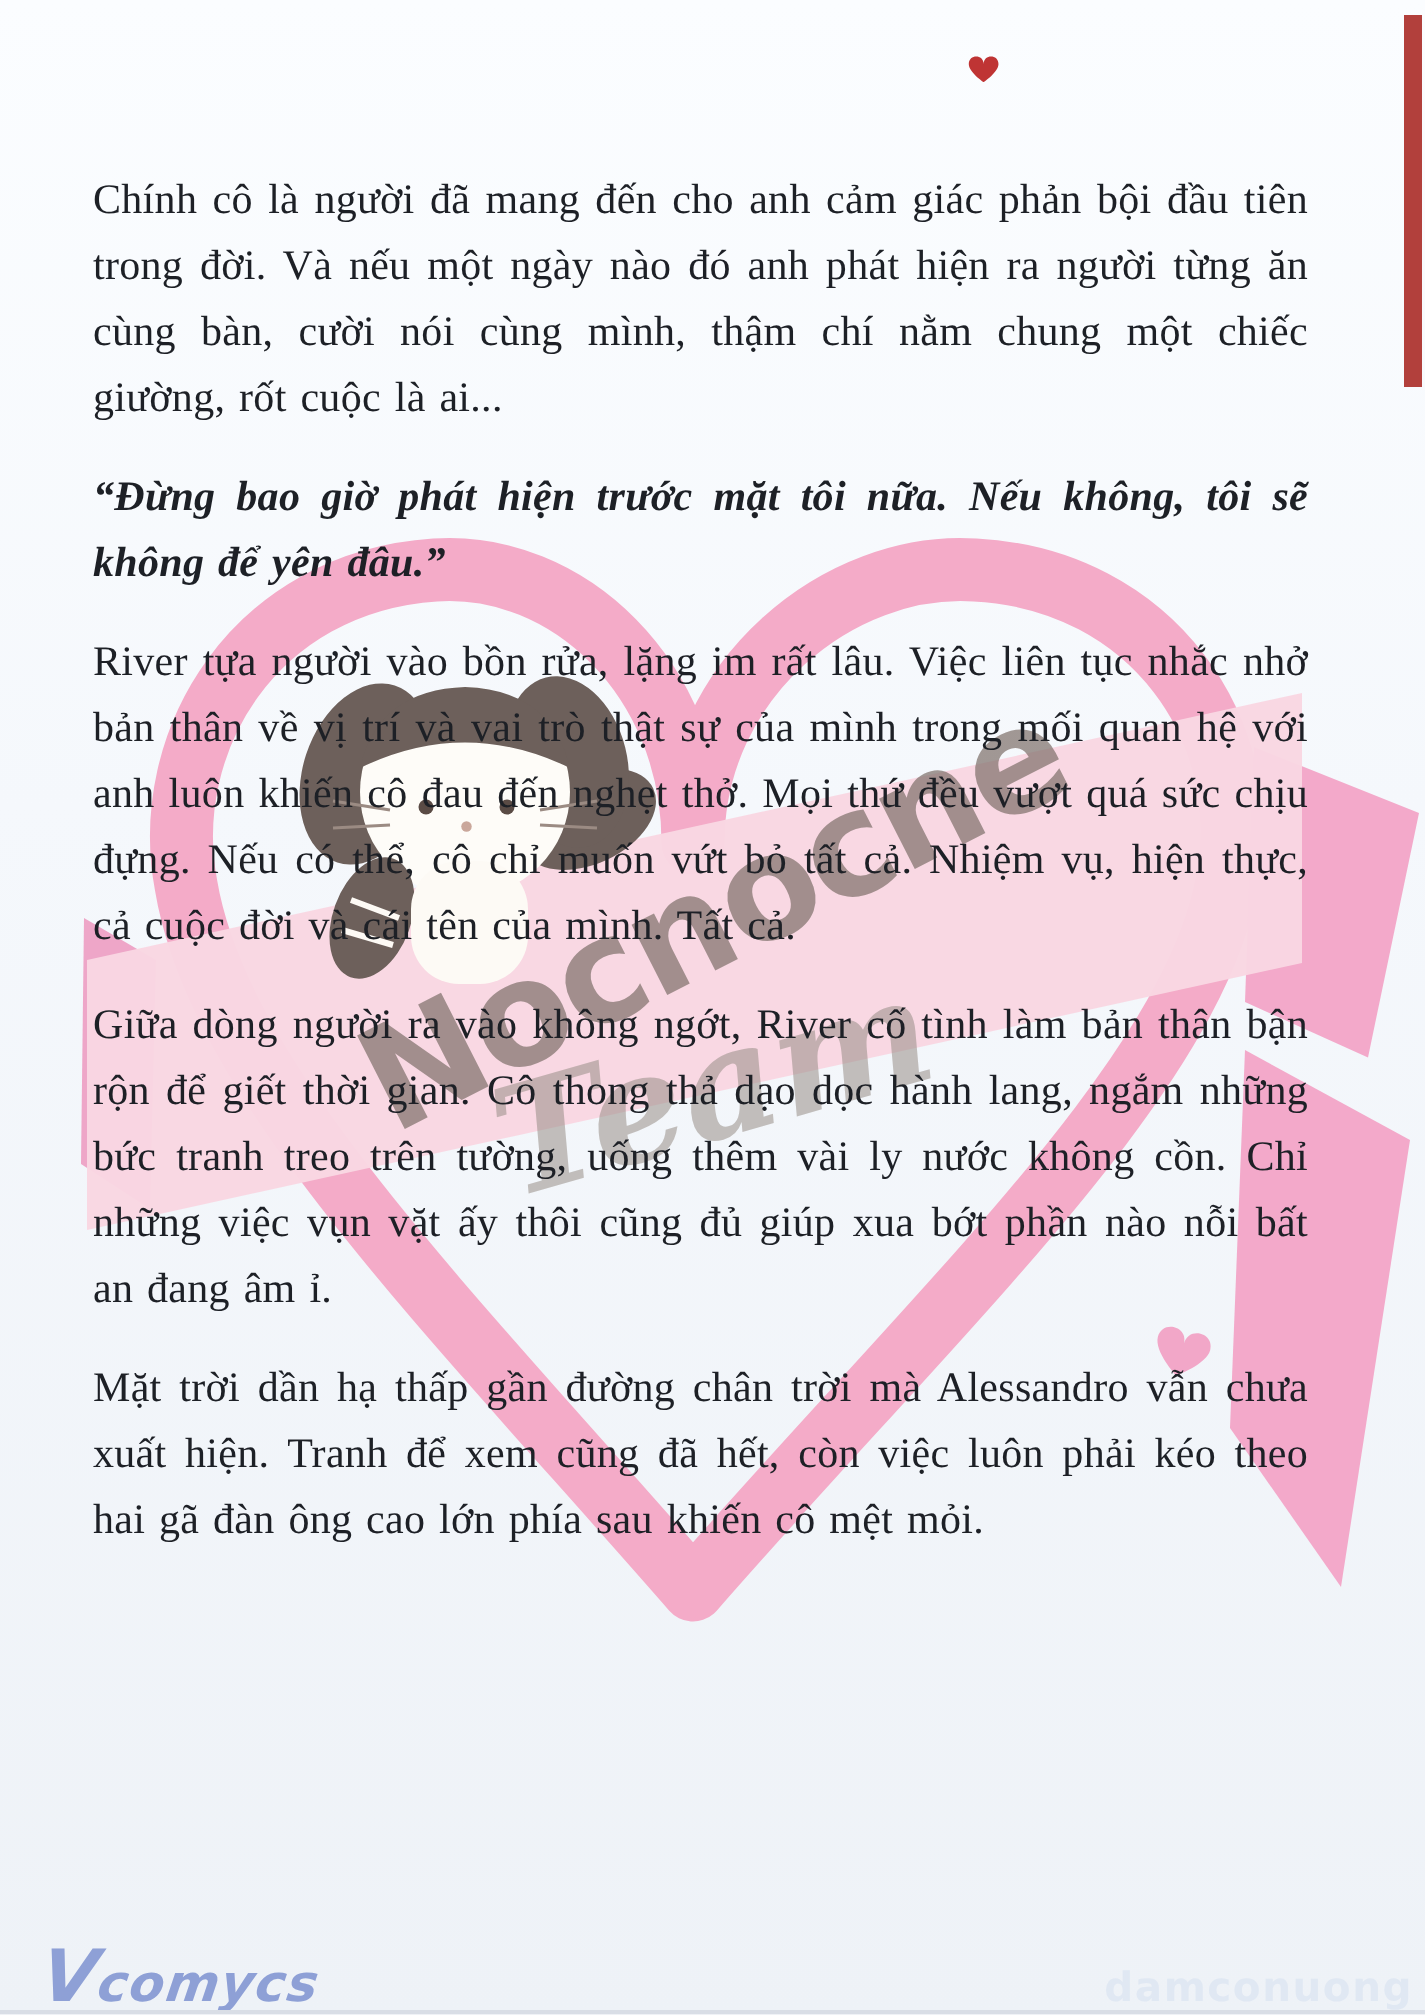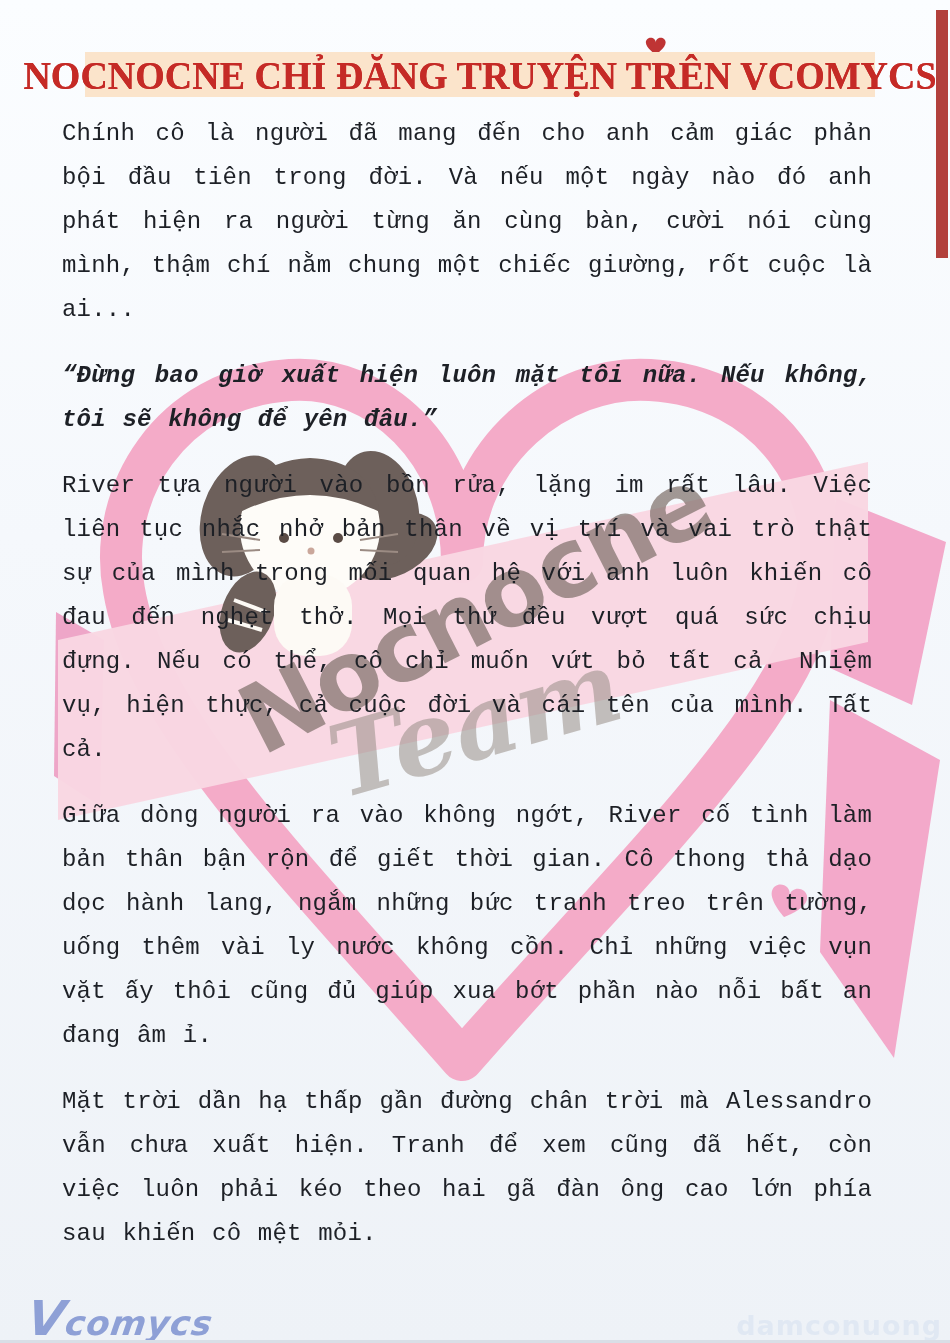--- a/index.html
+++ b/index.html
@@ -50,23 +50,23 @@
     transform:scaleY(1.08);
     text-shadow:0 0 0.6px #c52a26;
   }
   
   .content{
     position:absolute;left:62px;top:112px;width:826px;z-index:4;
     color:#1d2026;
   }
   .content p{
     margin:0 16px 22px 0;
-    font-size:24px;line-height:44px;
+    font-size:28px;line-height:44px;
     text-align:justify;text-align-last:left;
-    word-spacing:2px;letter-spacing:0.2px;font-family:Liberation Mono, monospace;
+    word-spacing:2px;letter-spacing:0.2px;
   }
   .content p.quote{font-style:italic;font-weight:bold;}
   
   .logo{
     position:absolute;left:28px;top:1290px;z-index:4;
     font-family:"DejaVu Sans","Liberation Sans",sans-serif;
     font-style:italic;font-weight:bold;font-size:34px;
     color:#8ea0d6;transform:skewX(-8deg);
     letter-spacing:1px;
   }
@@ -125,27 +125,24 @@
       <line x1="178" y1="116" x2="216" y2="110" stroke="#9b8b83" stroke-width="2"></line>
       <line x1="178" y1="126" x2="216" y2="128" stroke="#9b8b83" stroke-width="2"></line>
     </svg>
 
     <div class="wm-nocnocne">Nocnocne</div>
     <div class="wm-team">Team</div>
   </div>
 
   <div class="side-strip"></div>
 
-  <div class="banner">
-    <span class="banner-text">NOCNOCNE CHỈ ĐĂNG TRUYỆN TRÊN VCOMYCS</span>
-  </div>
 
   <div class="content">
     <p>Chính cô là người đã mang đến cho anh cảm giác phản bội đầu tiên trong đời. Và nếu một ngày nào đó anh phát hiện ra người từng ăn cùng bàn, cười nói cùng mình, thậm chí nằm chung một chiếc giường, rốt cuộc là ai...</p>
-    <p class="quote">“Đừng bao giờ xuất hiện luôn mặt tôi nữa. Nếu không, tôi sẽ không để yên đâu.”</p>
+    <p class="quote">“Đừng bao giờ phát hiện trước mặt tôi nữa. Nếu không, tôi sẽ không để yên đâu.”</p>
     <p>River tựa người vào bồn rửa, lặng im rất lâu. Việc liên tục nhắc nhở bản thân về vị trí và vai trò thật sự của mình trong mối quan hệ với anh luôn khiến cô đau đến nghẹt thở. Mọi thứ đều vượt quá sức chịu đựng. Nếu có thể, cô chỉ muốn vứt bỏ tất cả. Nhiệm vụ, hiện thực, cả cuộc đời và cái tên của mình. Tất cả.</p>
     <p>Giữa dòng người ra vào không ngớt, River cố tình làm bản thân bận rộn để giết thời gian. Cô thong thả dạo dọc hành lang, ngắm những bức tranh treo trên tường, uống thêm vài ly nước không cồn. Chỉ những việc vụn vặt ấy thôi cũng đủ giúp xua bớt phần nào nỗi bất an đang âm ỉ.</p>
     <p>Mặt trời dần hạ thấp gần đường chân trời mà Alessandro vẫn chưa xuất hiện. Tranh để xem cũng đã hết, còn việc luôn phải kéo theo hai gã đàn ông cao lớn phía sau khiến cô mệt mỏi.</p>
   </div>
 
   <div class="logo">Vcomycs</div>
   <div class="credit">damconuong</div>
   <div class="bottom-line"></div>
 
 </div>

